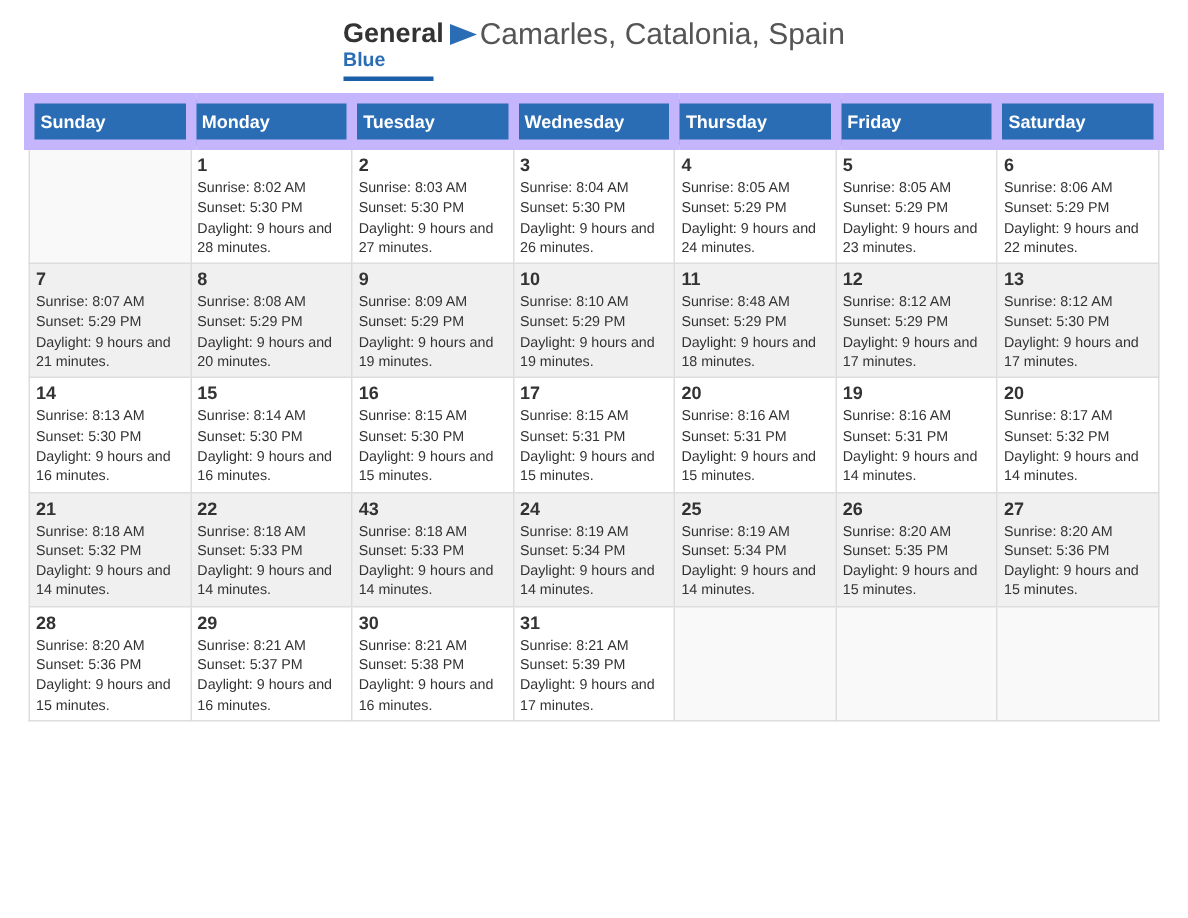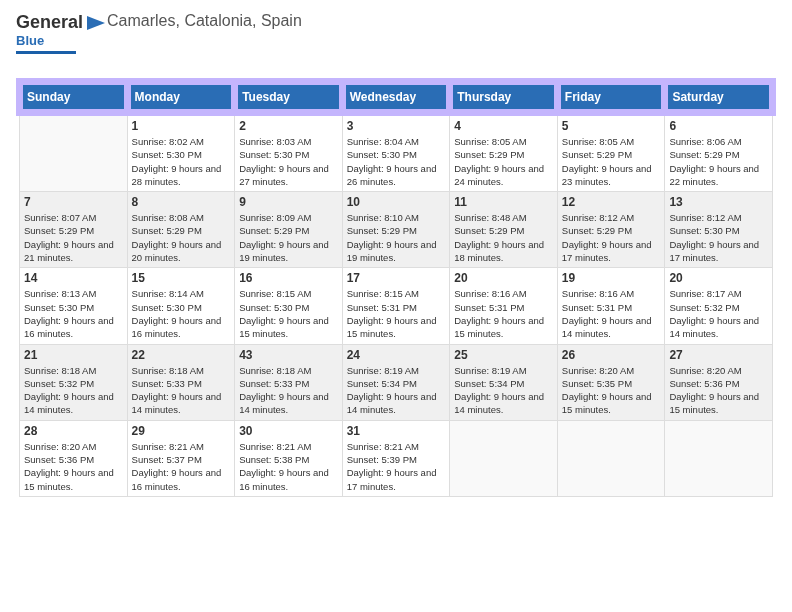--- a/index.html
+++ b/index.html
@@ -12,22 +12,22 @@
     }
     .page {
       width: 792px;
       height: 612px;
       background: #fff;
       padding: 12px 16px 12px 16px;
     }
     .header {
       display: flex;
       align-items: flex-start;
-      justify-content: flex-start;
-      margin-bottom: 24px;
+      justify-content: center;
+      margin-bottom: 8px;
     }
     .logo {
       display: flex;
       flex-direction: column;
       align-items: flex-start;
     }
     .logo-row {
       display: flex;
       align-items: center;
       gap: 2px;
@@ -41,21 +41,21 @@
     .title-block {
       text-align: right;
     }
     .month-title {
       font-size: 32px;
       font-weight: bold;
       color: #333;
       line-height: 1.1;
     }
     .location-title {
-      font-size: 16px;
+      font-size: 20px;
       color: #555;
     }
     .calendar {
       width: 100%;
       border-collapse: collapse;
       border: 1px solid #ccc;
     }
     .calendar th {
       background: #2a6db5;
       color: #fff;

